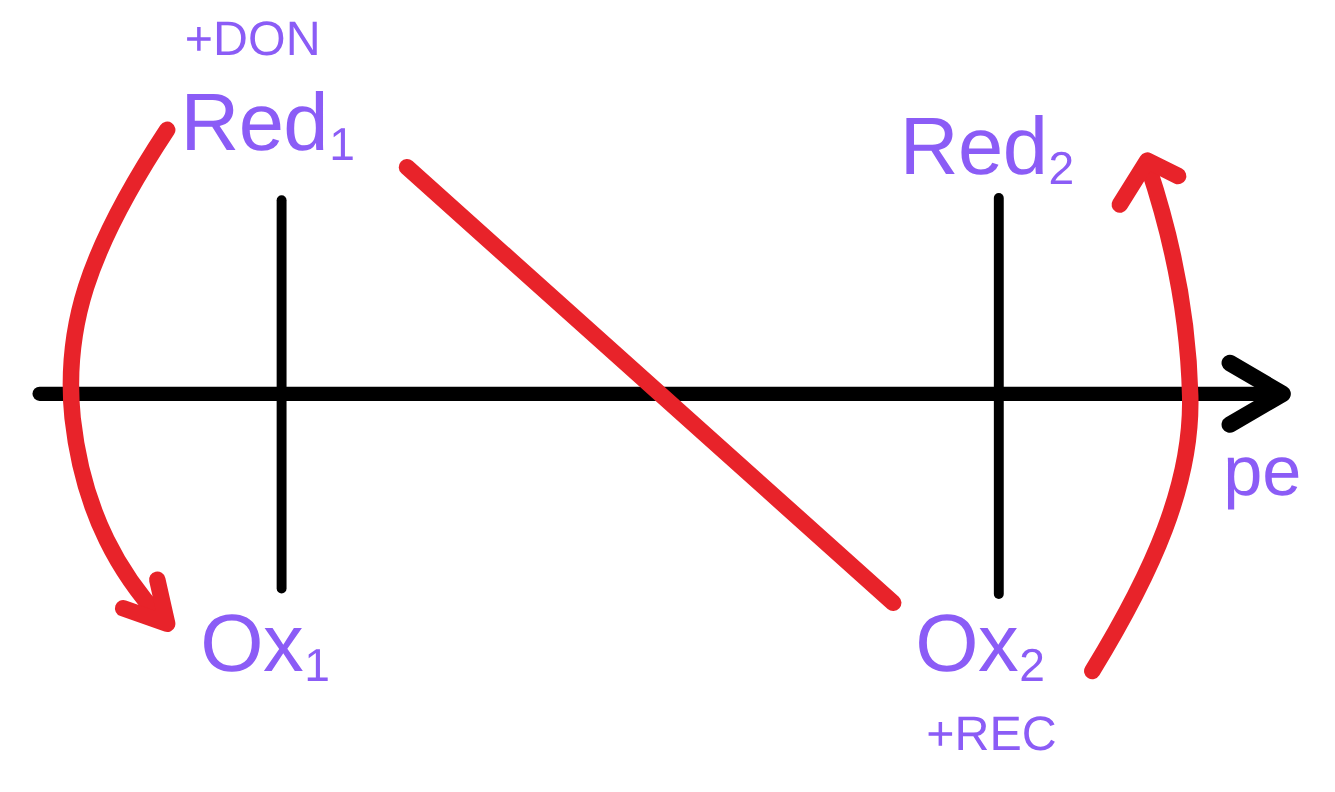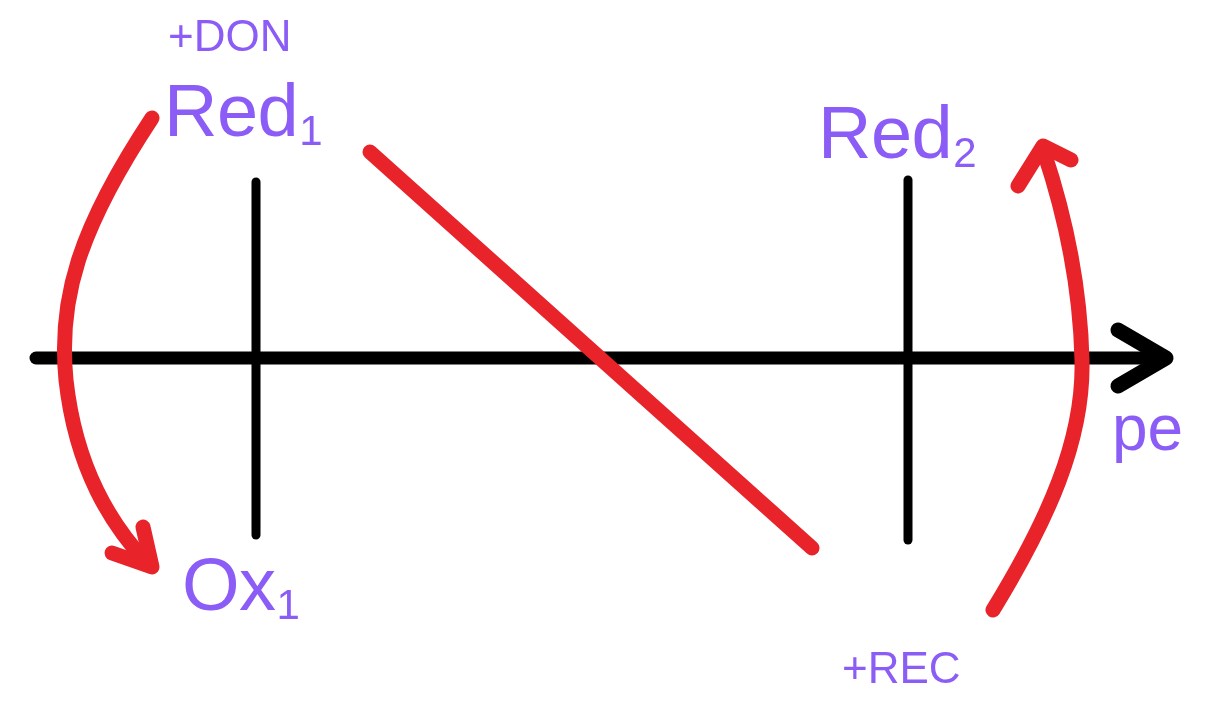--- a/index.html
+++ b/index.html
@@ -98,20 +98,23 @@
   </div>
 
   <div class="lbl species" id="label-ox1">
     <span>Ox</span><span class="sub">1</span>
   </div>
 
   <div class="lbl species" id="label-red2">
     <span>Red</span><span class="sub">2</span>
   </div>
 
+  <div class="lbl species" id="label-ox2">
+    <span>Ox</span><span class="sub">2</span>
+  </div>
 
   <div class="lbl adduct" id="label-rec">
     <span>+REC</span>
   </div>
 
   <div class="lbl axis-label" id="label-pe">
     <span>pe</span>
   </div>
 
 </div>

